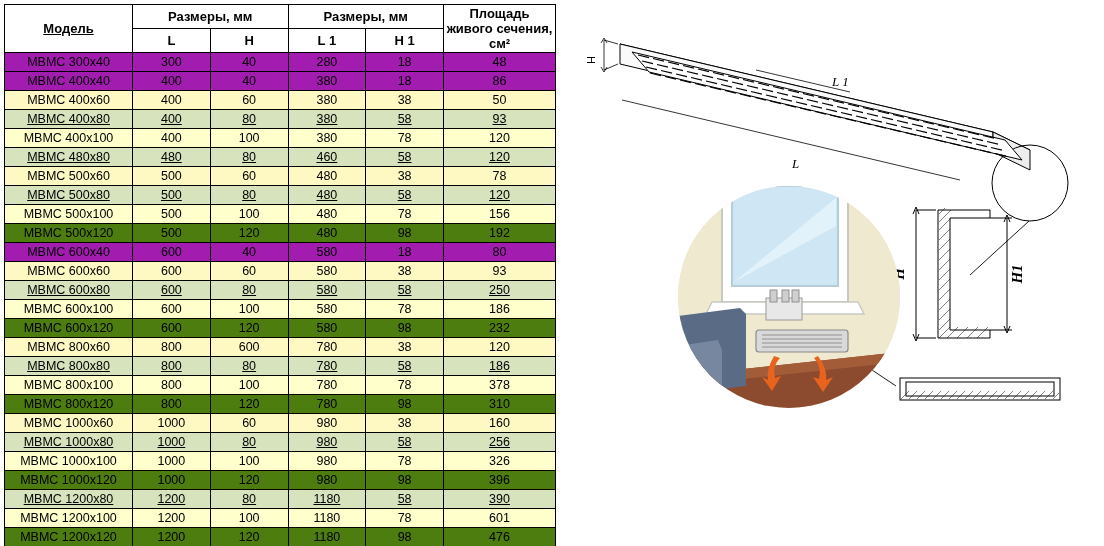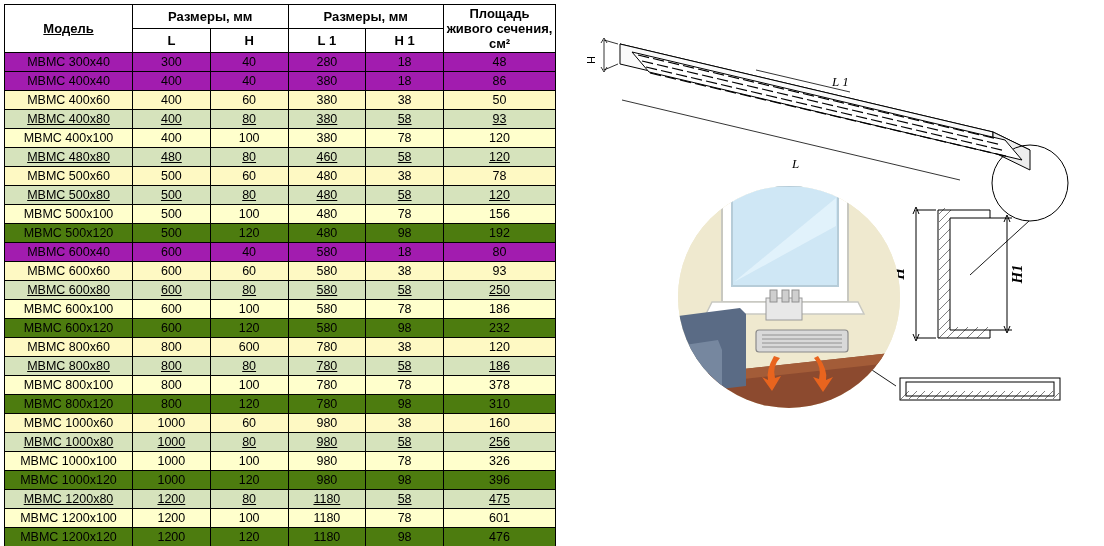--- a/index.html
+++ b/index.html
@@ -269,21 +269,21 @@
             <td>980</td>
             <td>98</td>
             <td>396</td>
           </tr>
           <tr class="r-green">
             <td class="model">МВМС 1200х80</td>
             <td>1200</td>
             <td>80</td>
             <td>1180</td>
             <td>58</td>
-            <td>475</td>
+            <td>390</td>
           </tr>
           <tr class="r-yellow">
             <td class="model">МВМС 1200х100</td>
             <td>1200</td>
             <td>100</td>
             <td>1180</td>
             <td>78</td>
             <td>601</td>
           </tr>
           <tr class="r-white">

